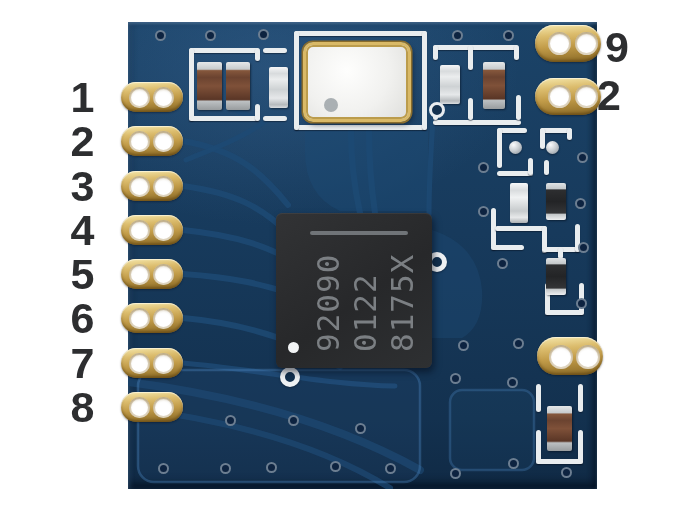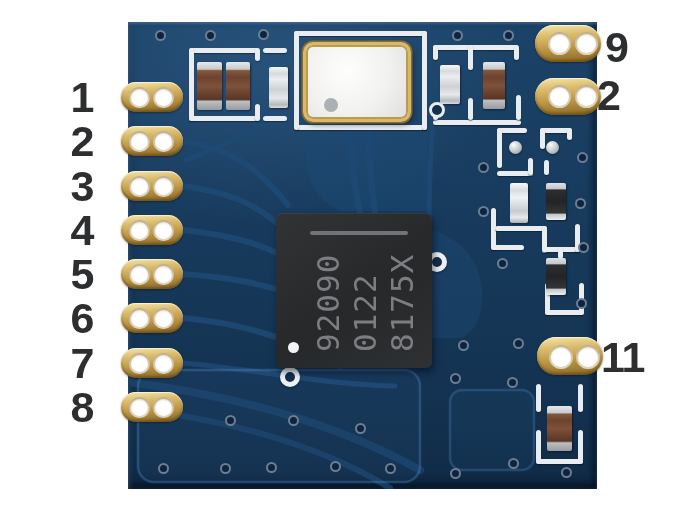--- a/index.html
+++ b/index.html
@@ -236,15 +236,14 @@
   <div class="lbl lbl-left" style="left:60px;top:75px">1</div>
   <div class="lbl lbl-left" style="left:60px;top:119px">2</div>
   <div class="lbl lbl-left" style="left:60px;top:164px">3</div>
   <div class="lbl lbl-left" style="left:60px;top:208px">4</div>
   <div class="lbl lbl-left" style="left:60px;top:252px">5</div>
   <div class="lbl lbl-left" style="left:60px;top:296px">6</div>
   <div class="lbl lbl-left" style="left:60px;top:341px">7</div>
   <div class="lbl lbl-left" style="left:60px;top:385px">8</div>
   <div class="lbl" style="left:605px;top:25px">9</div>
   <div class="lbl" style="left:597px;top:73px">2</div>
-  <div class="lbl" style="left:601px;top:335px">11</div>
 
 </div>
 
 </body></html>

